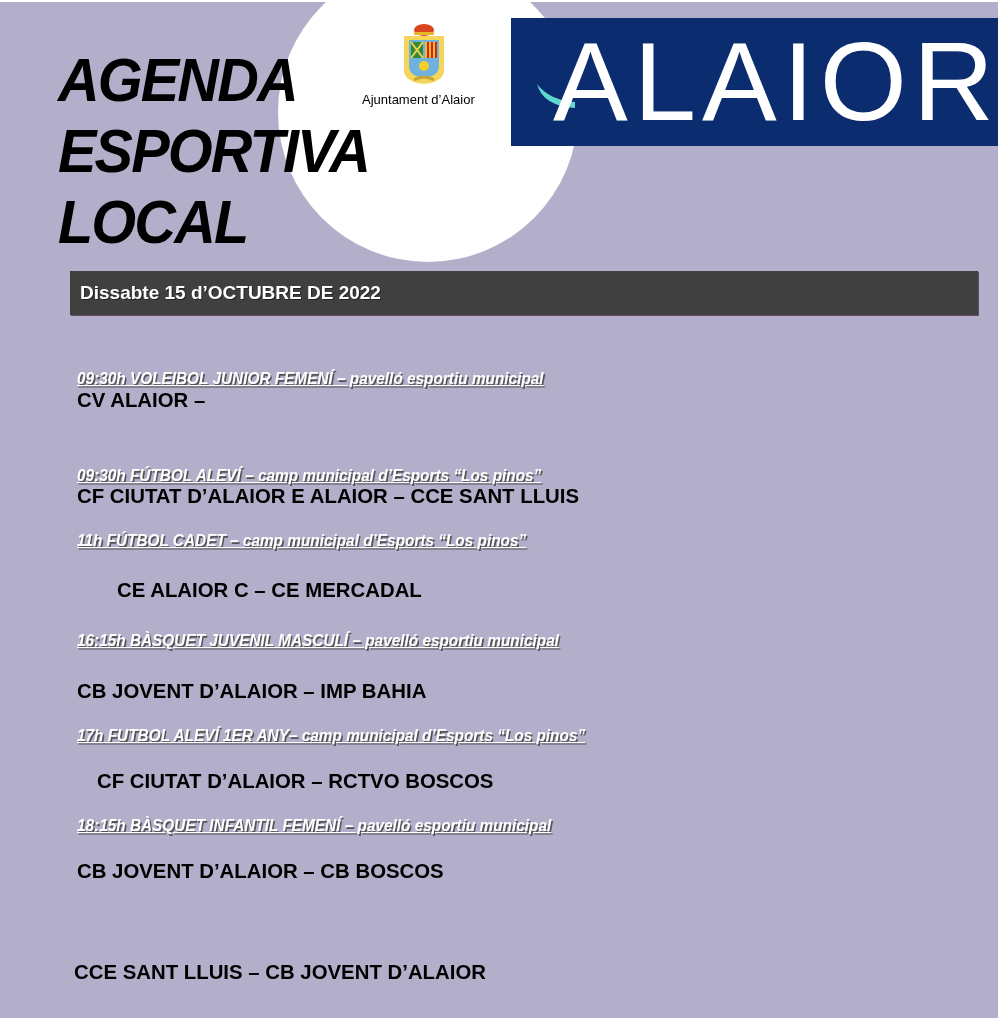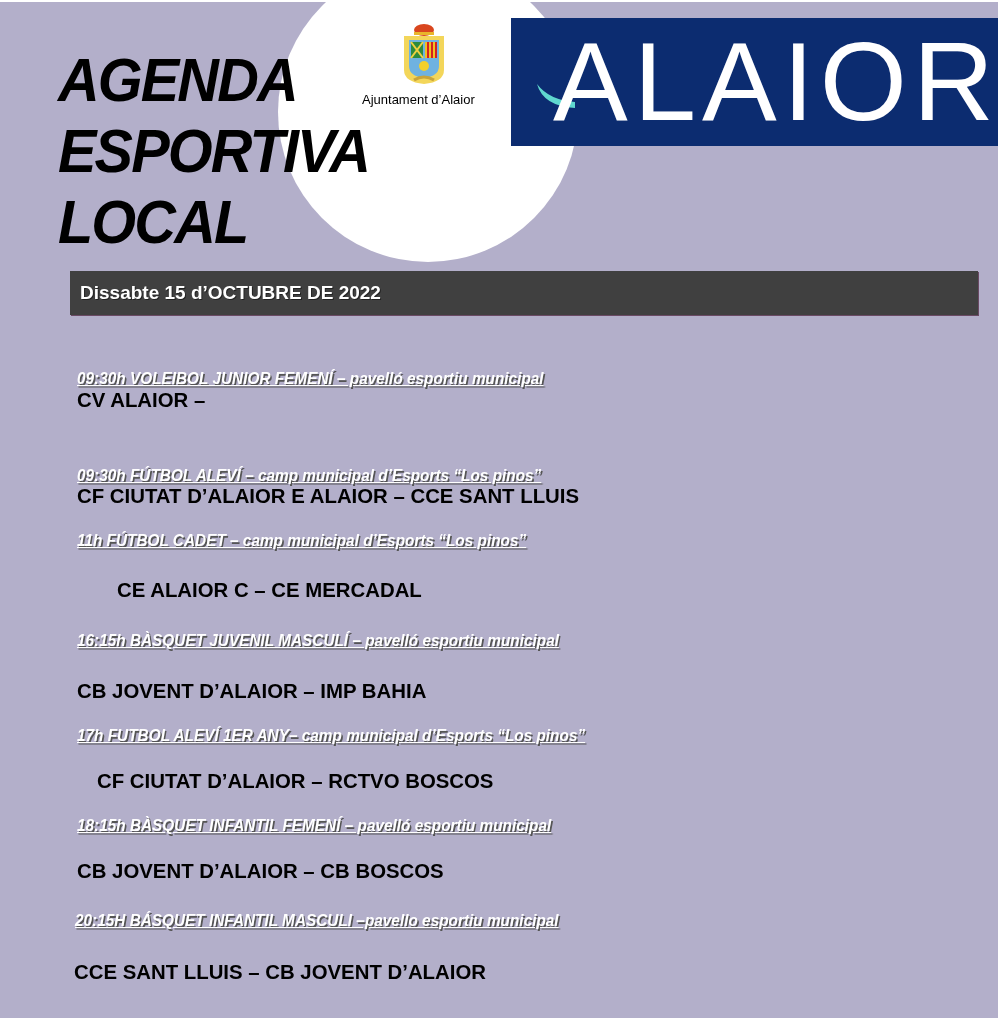--- a/index.html
+++ b/index.html
@@ -70,15 +70,14 @@
 
   <div class="event" style="top:630px;"><span class="event-head">16:15h  BÀSQUET JUVENIL MASCULÍ – pavelló esportiu municipal</span></div>
   <div class="event" style="top:677px;text-decoration:underline;"><span class="event-match">CB JOVENT D’ALAIOR – IMP BAHIA</span></div>
 
   <div class="event" style="top:725px;"><span class="event-head">17h  FUTBOL ALEVÍ 1ER ANY– camp municipal d’Esports “Los pinos”</span></div>
   <div class="event" style="top:767px;margin-left:20px;"><span class="event-match">CF CIUTAT D’ALAIOR – RCTVO BOSCOS</span></div>
 
   <div class="event" style="top:815px;"><span class="event-head">18:15h  BÀSQUET INFANTIL FEMENÍ – pavelló esportiu municipal</span></div>
   <div class="event" style="top:857px;"><span class="event-match">CB JOVENT D’ALAIOR – CB BOSCOS</span></div>
 
-  <div class="event" style="top:910px;left:75px;"><span class="event-head">20:15H  BÁSQUET INFANTIL MASCULI –pavello esportiu municipal</span></div>
   <div class="event" style="top:958px;left:74px;"><span class="event-match">CCE SANT LLUIS – CB JOVENT D’ALAIOR</span></div>
 </div>
 
 </body></html>

